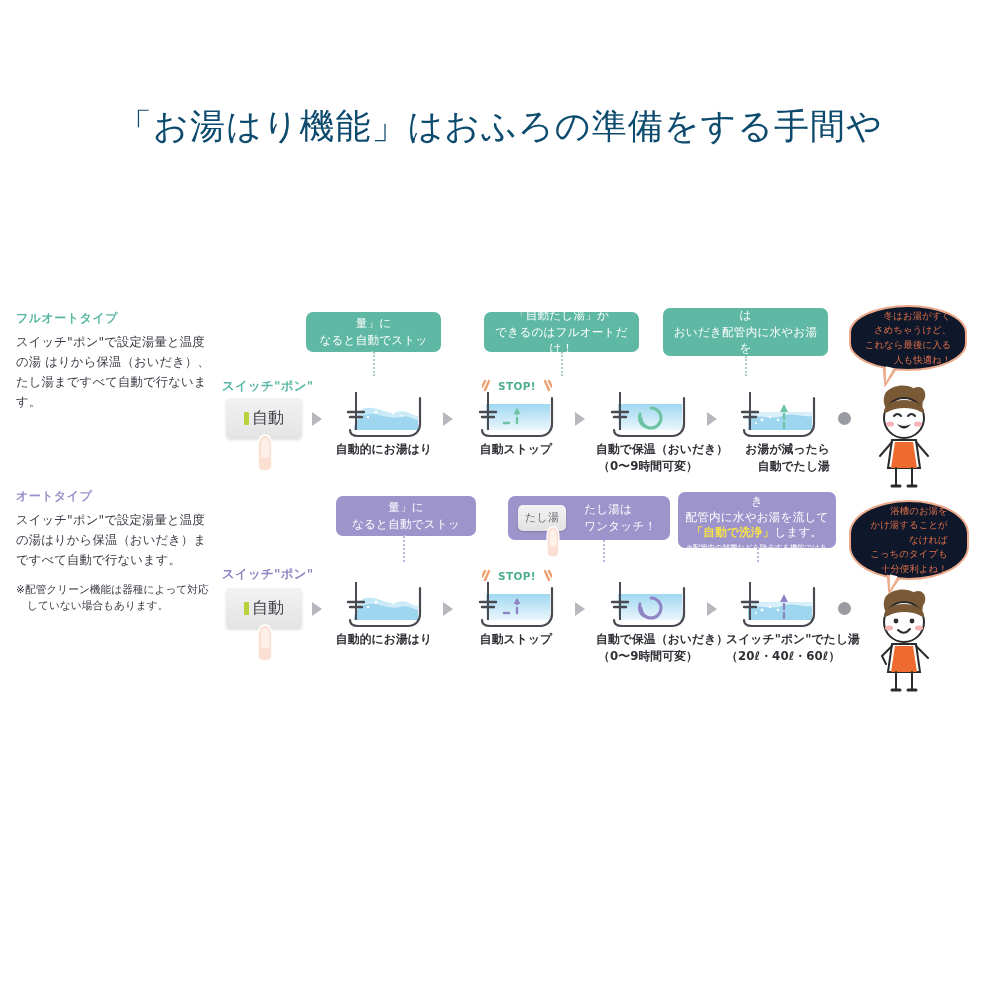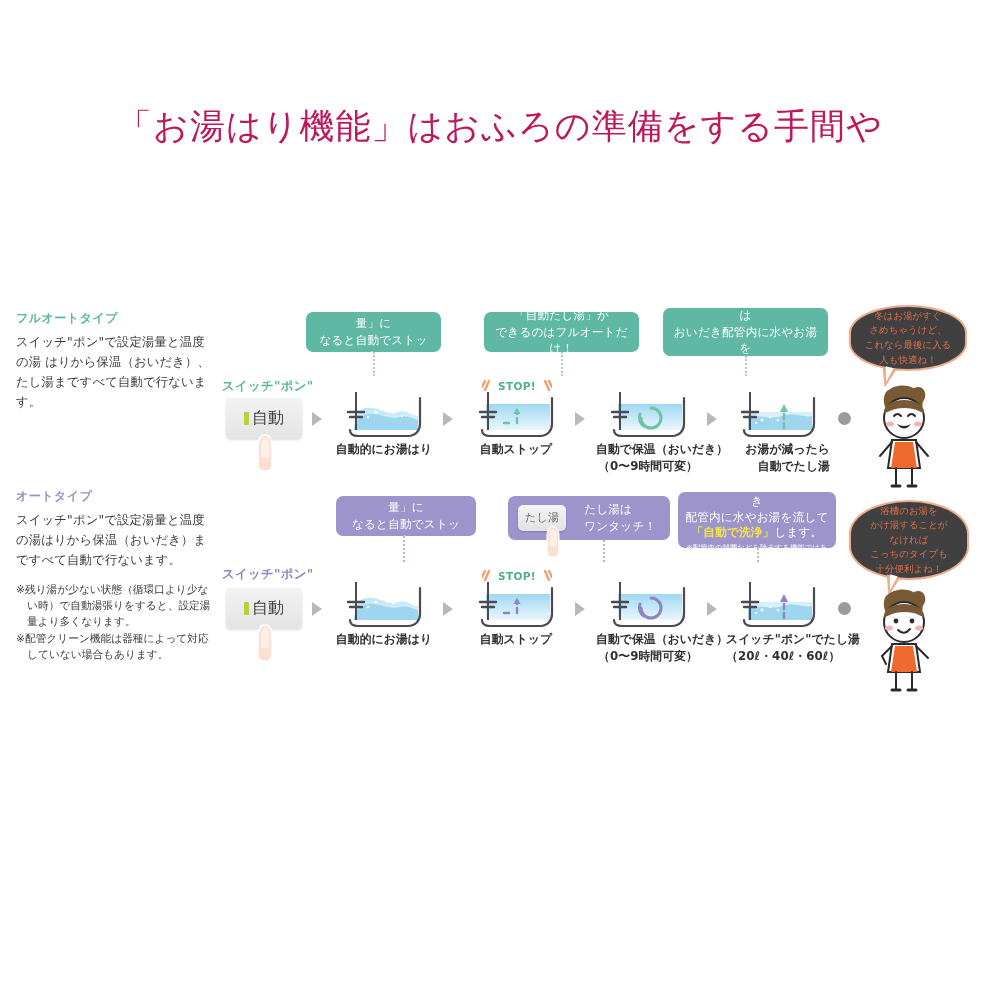--- a/index.html
+++ b/index.html
@@ -13,21 +13,21 @@
   }
   .stage{position:absolute;left:0;top:0;width:1000px;height:1000px;}
 
   
   .headline{
     position:absolute;left:0;top:98px;width:1000px;
     text-align:center;
     font-size:35px;
     line-height:1.62;
     letter-spacing:1px;
-    color:#be185d;
+    color:#0c4a6e;
     font-weight:400;
   }
   .headline .hl-line{display:block;white-space:nowrap;}
 
   
   .sidecol{position:absolute;left:16px;width:196px;}
   .sec-title{
     font-size:12px;font-weight:bold;letter-spacing:.5px;
     margin:0 0 5px 0;
   }
@@ -119,23 +119,23 @@
   }
   .step-cap .sub{display:block;}
 
   .enddot{position:absolute;width:13px;height:13px;border-radius:50%;background:#9a9aa1;}
 
   
   .bubble{
     position:absolute;
     border:2px solid #edab8c;
     border-radius:50%/42%;
-    background:#404040;
+    background:#0f172a;
     color:#e0704a;
-    text-align:center;
+    text-align:right;
     font-size:9.4px;line-height:1.55;
     display:flex;align-items:center;justify-content:center;
     box-sizing:border-box;
     padding:5px 6px;
     letter-spacing:.1px;
   }
   .bubble-tail{
     position:absolute;width:0;height:0;
     border-left:7px solid transparent;
     border-right:7px solid transparent;
@@ -160,21 +160,20 @@
 
   <div class="sidecol" style="top:310px;">
     <div class="sec-title green">フルオートタイプ</div>
     <p class="sec-body">スイッチ"ポン"で設定湯量と温度の湯 はりから保温（おいだき）、たし湯まですべて自動で行ないます。</p>
   </div>
 
   <div class="sidecol" style="top:488px;">
     <div class="sec-title purple">オートタイプ</div>
     <p class="sec-body">スイッチ"ポン"で設定湯量と温度の湯はりから保温（おいだき）まですべて自動で行ないます。</p>
     <div class="notes">
-      <p class="note">※残り湯が少ない状態（循環口より少ない時）で自動湯張りをすると、設定湯量より多くなります。</p>
       <p class="note">※配管クリーン機能は器種によって対応していない場合もあります。</p>
     </div>
   </div>
 
   <div class="callout green" style="left:306px;top:312px;width:135px;height:40px;">
     <span class="ctext">設定「温度」と「湯量」に<br>なると自動でストップ！</span>
   </div>
   <div class="callout green" style="left:484px;top:312px;width:155px;height:40px;">
     <span class="ctext">「自動たし湯」が<br>できるのはフルオートだけ！</span>
   </div>

